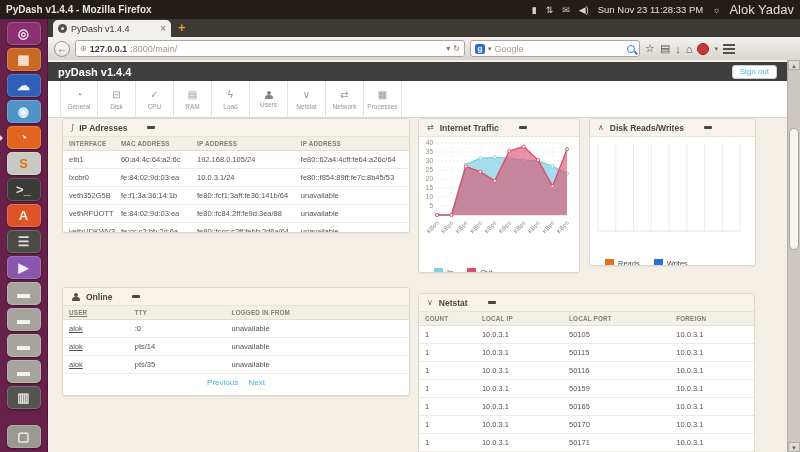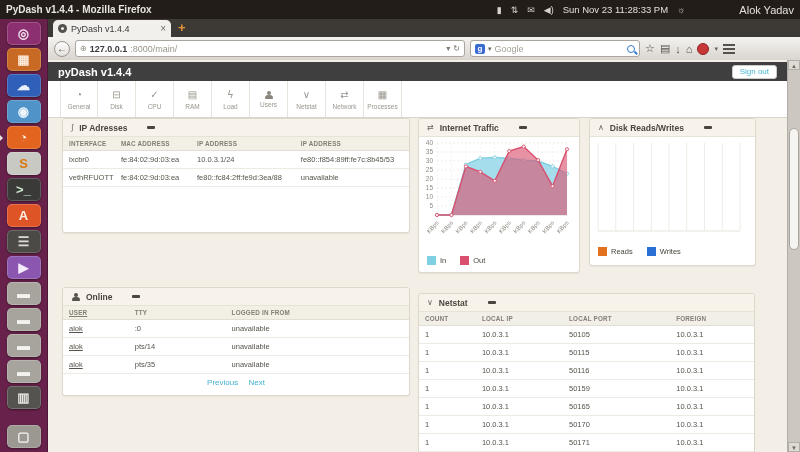--- a/index.html
+++ b/index.html
@@ -7,21 +7,21 @@
   body { font-family:"Liberation Sans", sans-serif; background:#f3efe6; position:relative; }
 
   
   .topbar { position:absolute; left:0; top:0; width:800px; height:19px; background:#221d18;
     display:flex; align-items:center; color:#dfdbd4; font-size:10px; padding:0 6px; z-index:30; }
   .topbar .wtitle { font-weight:bold; color:#e9e5df;text-align:right; }
   .topbar .spacer { flex:1; }
   .tray { display:flex; align-items:center; gap:9px; }
   .tray .t-ico { font-size:9px; color:#d8d4cd; }
   .tray .clock { font-size:9.5px; color:#e3dfd8; }
-  .tray .uname { font-size:11px; color:#e3dfd8;margin-left:45px; }
+  .tray .uname { font-size:13px; color:#e3dfd8; }
 
   
   .launcher { position:absolute; left:0; top:19px; width:48px; height:433px; background:#67214a;
     border-right:1px solid #4c1736; display:flex; flex-direction:column; align-items:center;
     padding-top:3px; z-index:20; }
   .ltile { width:34px; height:23px; border-radius:5px; margin-bottom:3px; display:flex; align-items:center;
     justify-content:center; font-size:13px; font-weight:bold; box-shadow:inset 0 0 0 1px rgba(255,255,255,.18), 0 1px 2px rgba(0,0,0,.4);
     position:relative; flex:0 0 auto; }
   .ltile.active::before { content:""; position:absolute; left:-8px; top:8px; border:4px solid transparent;
     border-left-color:#e8e4de; }
@@ -105,21 +105,21 @@
   .t-ip th:nth-child(3), .t-ip td:nth-child(3) { width:30%; }
   .t-online th:nth-child(1), .t-online td:nth-child(1) { width:19%;text-decoration:underline; }
   .t-online th:nth-child(2), .t-online td:nth-child(2) { width:28%; }
   .t-net th:nth-child(1), .t-net td:nth-child(1) { width:17%; }
   .t-net th:nth-child(2), .t-net td:nth-child(2) { width:26%; }
   .t-net th:nth-child(3), .t-net td:nth-child(3) { width:32%; }
 
   .pager { text-align:center; font-size:8px; color:#45b2d2; padding-top:4px; }
   .pager span { margin:0 4px; }
 
-  .legend { display:flex; align-items:center; gap:14px; padding:3px 8px 0 8px; }
+  .legend { display:flex; align-items:center; gap:14px; padding:3px 8px 0 15px;margin-top:12px; }
   .legend .litem { display:flex; align-items:center; gap:4px; font-size:7.5px; color:#4a463e; }
   .legend .sw { width:9px; height:9px; display:inline-block; }
 
   .usericon { width:9px; height:8px; position:relative; display:inline-block; }
   .usericon::before { content:""; position:absolute; left:2.5px; top:0; width:4px; height:4px; border-radius:50%; background:#8a867e; }
   .usericon::after { content:""; position:absolute; left:0.5px; top:4px; width:8px; height:4px; border-radius:4px 4px 1px 1px; background:#8a867e; }
   .phead .usericon::before, .phead .usericon::after { background:#55524b; }
 
   .p-ip      { left:14px;  top:58px;  width:348px; height:115px; }
   .p-traffic { left:370px; top:58px;  width:162px; height:155px; }
@@ -261,29 +261,47 @@
           <thead>
             <tr>
               <th>INTERFACE</th>
               <th>MAC ADDRESS</th>
               <th>IP ADDRESS</th>
               <th>IP ADDRESS</th>
             </tr>
           </thead>
           <tbody>
             <tr>
+              <td>eth1</td>
+              <td>60:a4:4c:64:a2:6c</td>
+              <td>192.168.0.105/24</td>
+              <td>fe80::62a4:4cff:fe64:a26c/64</td>
+            </tr>
+            <tr>
               <td>lxcbr0</td>
               <td>fe:84:02:9d:03:ea</td>
               <td>10.0.3.1/24</td>
               <td>fe80::f854:89ff:fe7c:8b45/53</td>
             </tr>
             <tr>
+              <td>veth352G5B</td>
+              <td>fe:f1:3a:36:14:1b</td>
+              <td>fe80::fcf1:3aff:fe36:141b/64</td>
+              <td>unavailable</td>
+            </tr>
+            <tr>
               <td>vethRFUOTT</td>
               <td>fe:84:02:9d:03:ea</td>
               <td>fe80::fc84:2ff:fe9d:3ea/88</td>
+              <td>unavailable</td>
+            </tr>
+            <tr>
+              <td>vethUDKWV3</td>
+              <td>fe:cc:c2:bb:2d:6a</td>
+              <td>fe80::fccc:c2ff:febb:2d6a/64</td>
               <td>unavailable</td>
             </tr>
           </tbody>
         </table>
     </div>
 
     <div class="panel p-traffic">
       <div class="phead">
         <span class="pico">⇄</span>
         <span class="ptitle">Internet Traffic</span>

